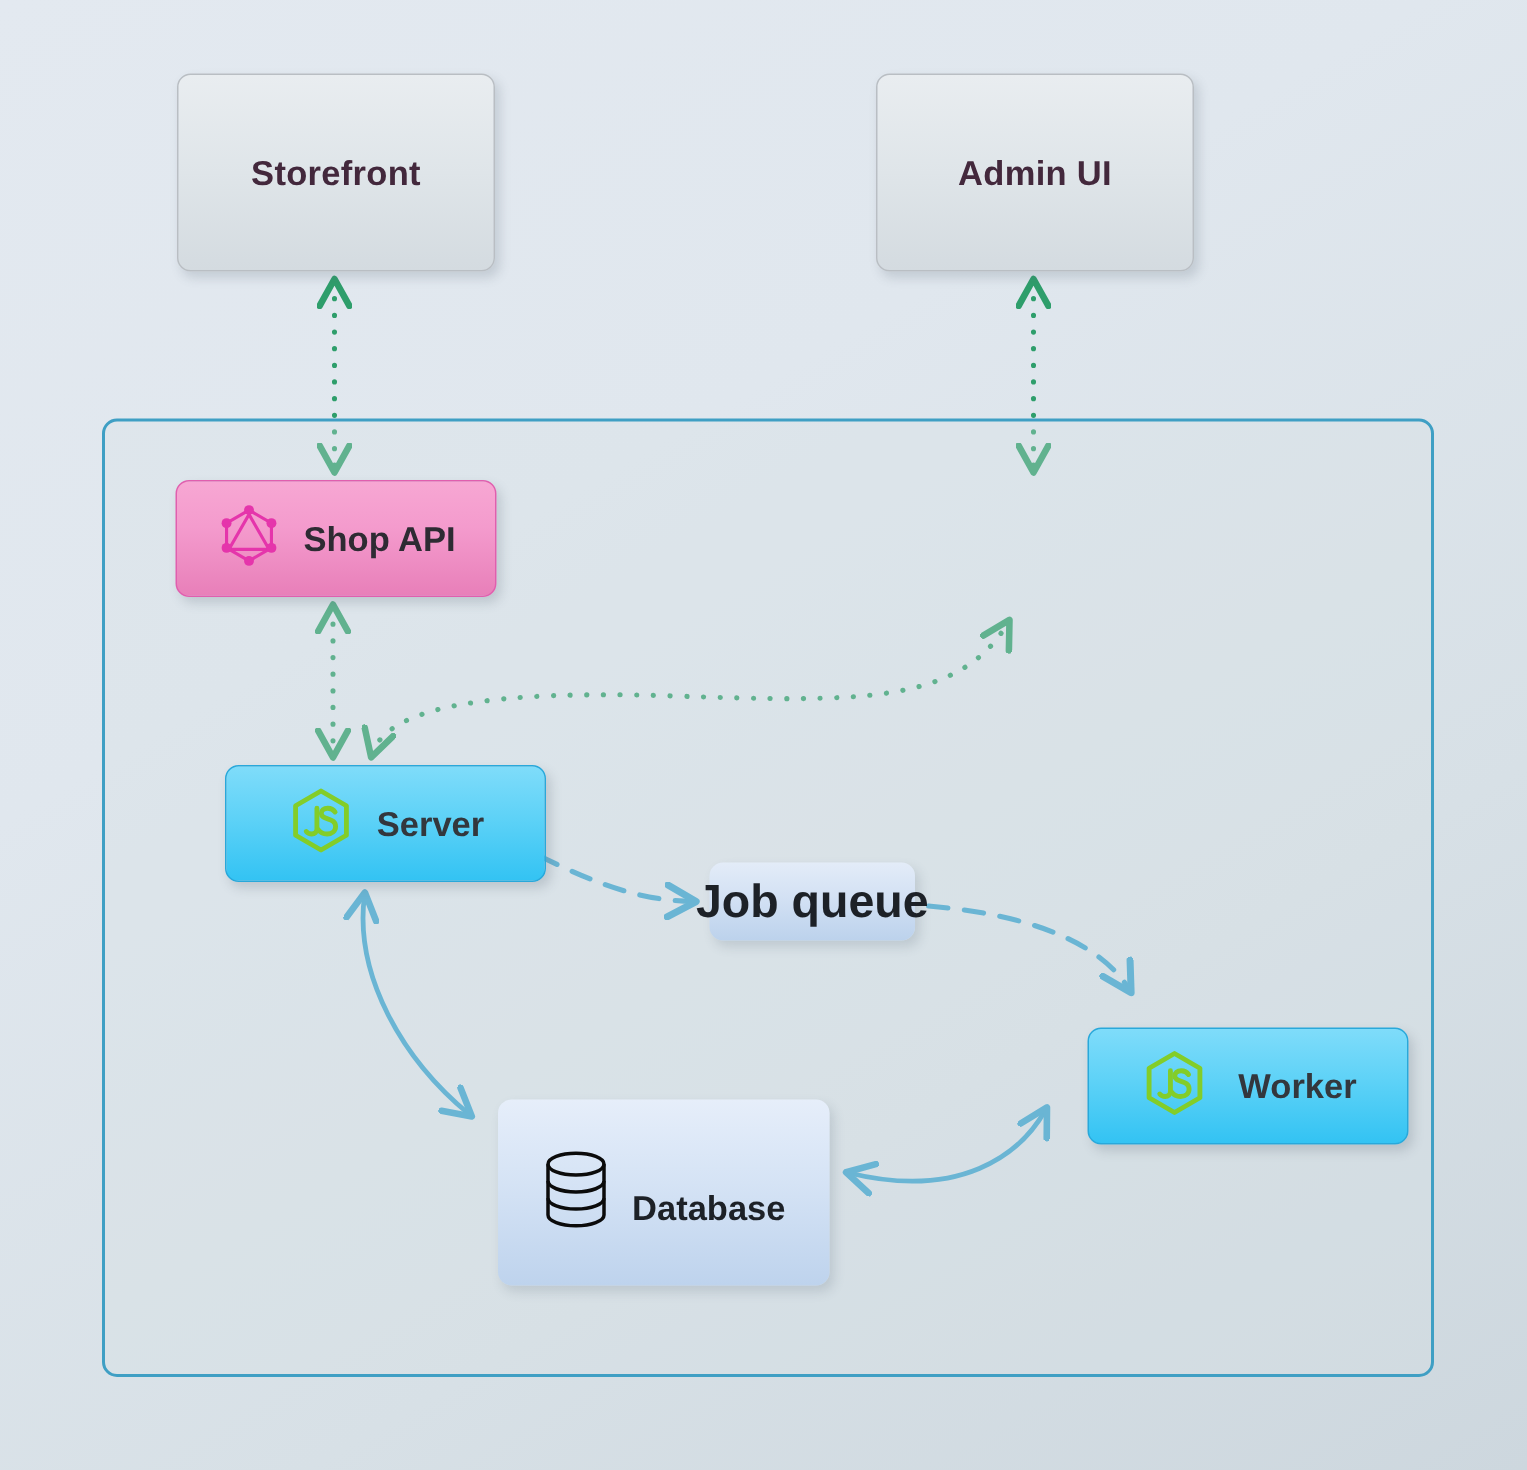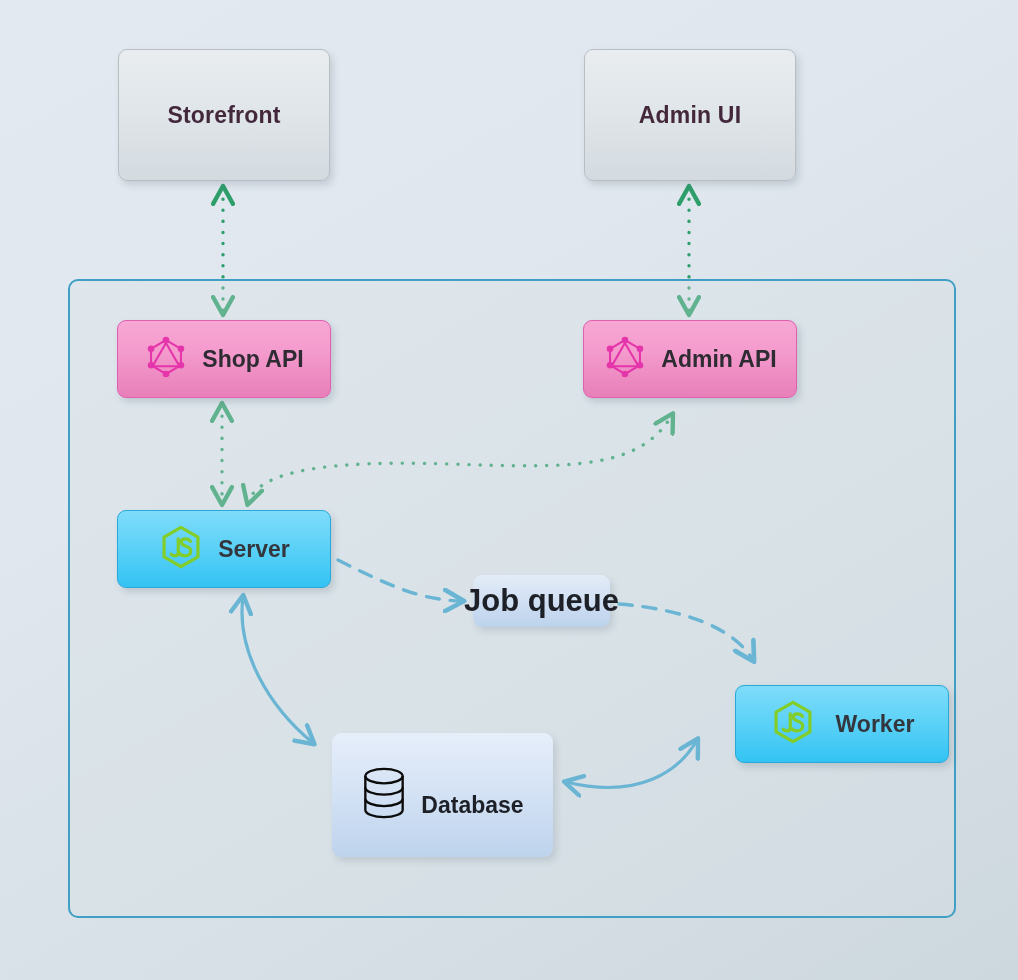--- a/index.html
+++ b/index.html
@@ -60,20 +60,21 @@
   .api-node .label {
     font-size: 23px;
     color: #2e2b33;
   }
   
   .svc-node {
     border: 1px solid #29a8da;
     border-radius: 9px;
     background: linear-gradient(180deg, #7fdcfa 0%, #5ed2f7 45%, #33c3f3 100%);
     box-shadow: 3px 4px 7px rgba(80, 95, 110, 0.22);
+    margin-left: 33px;
   }
   .svc-node .label {
     font-size: 23px;
     color: #33373d;
   }
   
   .plain-node {
     border: none;
     border-radius: 9px;
     background: linear-gradient(180deg, #e3ecf8 0%, #d3e1f4 45%, #bcd2ec 100%);
@@ -179,56 +180,37 @@
           <circle cx="33.6" cy="27.5" r="3"></circle>
           <circle cx="20" cy="35.4" r="3"></circle>
           <circle cx="6.4" cy="27.5" r="3"></circle>
           <circle cx="6.4" cy="12.5" r="3"></circle>
         </g>
       </svg>
     </span>
     <span class="label">Shop API</span>
   </div>
 
-  <div class="node api-node" style="left:583px; top:320px; width:214px; height:78px;">
-    <span class="icon">
-      <svg width="44" height="44" viewBox="0 0 40 40" xmlns="http://www.w3.org/2000/svg">
-        <g stroke="#e535ab" stroke-width="1.9" fill="none">
-          <path d="M20 7.2 L32.2 28.4 L7.8 28.4 Z"></path>
-          <path d="M20 4.6 L33.6 12.5 L33.6 27.5 L20 35.4 L6.4 27.5 L6.4 12.5 Z"></path>
-        </g>
-        <g fill="#e535ab">
-          <circle cx="20" cy="4.6" r="3"></circle>
-          <circle cx="33.6" cy="12.5" r="3"></circle>
-          <circle cx="33.6" cy="27.5" r="3"></circle>
-          <circle cx="20" cy="35.4" r="3"></circle>
-          <circle cx="6.4" cy="27.5" r="3"></circle>
-          <circle cx="6.4" cy="12.5" r="3"></circle>
-        </g>
-      </svg>
-    </span>
-    <span class="label">Admin API</span>
-  </div>
 
   <div class="node svc-node" style="left:117px; top:510px; width:214px; height:78px;">
     <span class="icon">
       <svg width="46" height="46" viewBox="0 0 44 44" xmlns="http://www.w3.org/2000/svg">
         <path d="M22 3.2 L38.2 12.6 L38.2 31.4 L22 40.8 L5.8 31.4 L5.8 12.6 Z" fill="none" stroke="#83cd29" stroke-width="3.1" stroke-linejoin="round"></path>
         <path d="M19.4 14.2 L19.4 27.3 C19.4 29.5 17.9 30.6 16.1 30.6 C14.6 30.6 13.4 30.0 12.6 29.0" fill="none" stroke="#83cd29" stroke-width="3.1" stroke-linecap="round" stroke-linejoin="round"></path>
         <path d="M31.0 16.6 C30.0 15.1 28.4 14.2 26.3 14.2 C23.8 14.2 22.2 15.5 22.2 17.5 C22.2 22.0 31.3 19.9 31.3 25.8 C31.3 28.6 29.0 30.6 25.9 30.6 C23.4 30.6 21.4 29.6 20.3 27.9" fill="none" stroke="#83cd29" stroke-width="3.1" stroke-linecap="round" stroke-linejoin="round"></path>
       </svg>
     </span>
     <span class="label">Server</span>
   </div>
 
   <div class="node plain-node" style="left:473px; top:575px; width:137px; height:52px;">
     <span class="label">Job queue</span>
   </div>
 
-  <div class="node svc-node" style="left:735px; top:685px; width:214px; height:78px;gap:20px;">
+  <div class="node svc-node" style="left:692px; top:685px; width:214px; height:78px;gap:20px;">
     <span class="icon">
       <svg width="46" height="46" viewBox="0 0 44 44" xmlns="http://www.w3.org/2000/svg">
         <path d="M22 3.2 L38.2 12.6 L38.2 31.4 L22 40.8 L5.8 31.4 L5.8 12.6 Z" fill="none" stroke="#83cd29" stroke-width="3.1" stroke-linejoin="round"></path>
         <path d="M19.4 14.2 L19.4 27.3 C19.4 29.5 17.9 30.6 16.1 30.6 C14.6 30.6 13.4 30.0 12.6 29.0" fill="none" stroke="#83cd29" stroke-width="3.1" stroke-linecap="round" stroke-linejoin="round"></path>
         <path d="M31.0 16.6 C30.0 15.1 28.4 14.2 26.3 14.2 C23.8 14.2 22.2 15.5 22.2 17.5 C22.2 22.0 31.3 19.9 31.3 25.8 C31.3 28.6 29.0 30.6 25.9 30.6 C23.4 30.6 21.4 29.6 20.3 27.9" fill="none" stroke="#83cd29" stroke-width="3.1" stroke-linecap="round" stroke-linejoin="round"></path>
       </svg>
     </span>
     <span class="label">Worker</span>
   </div>
 

